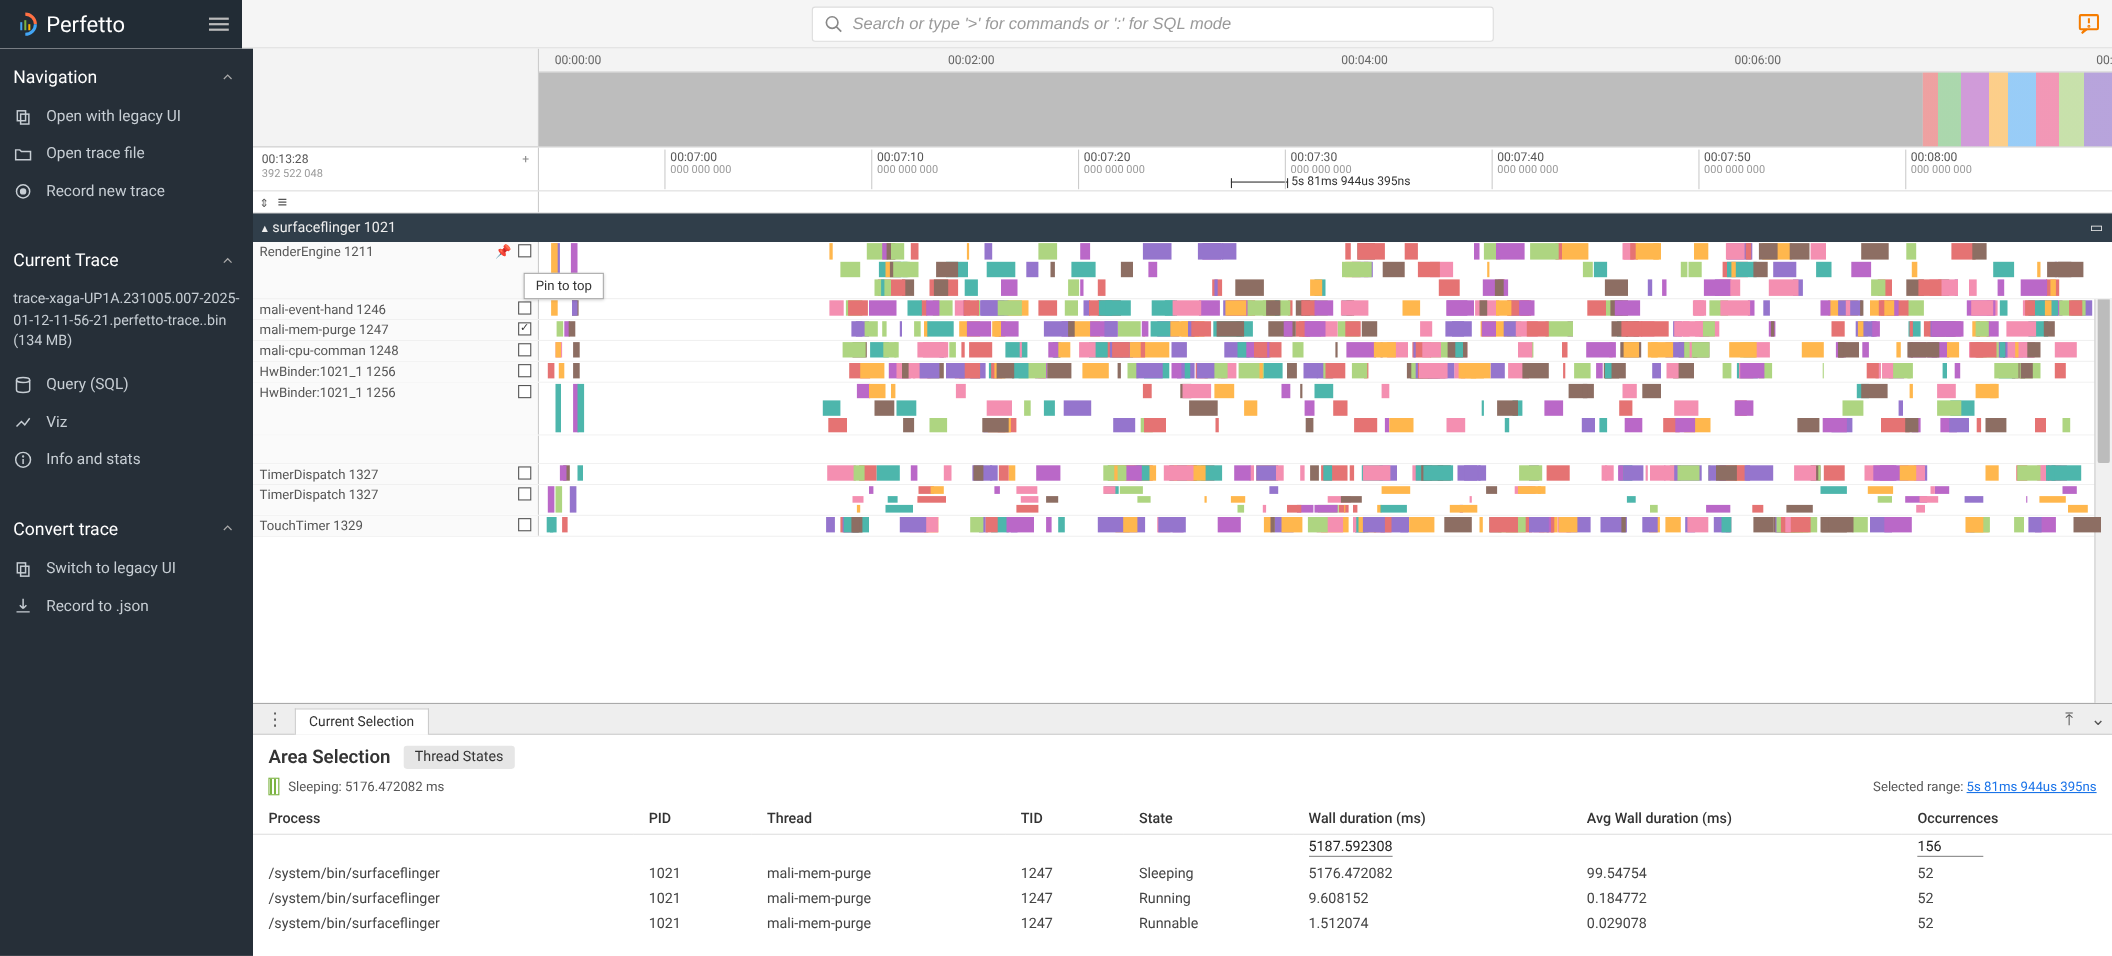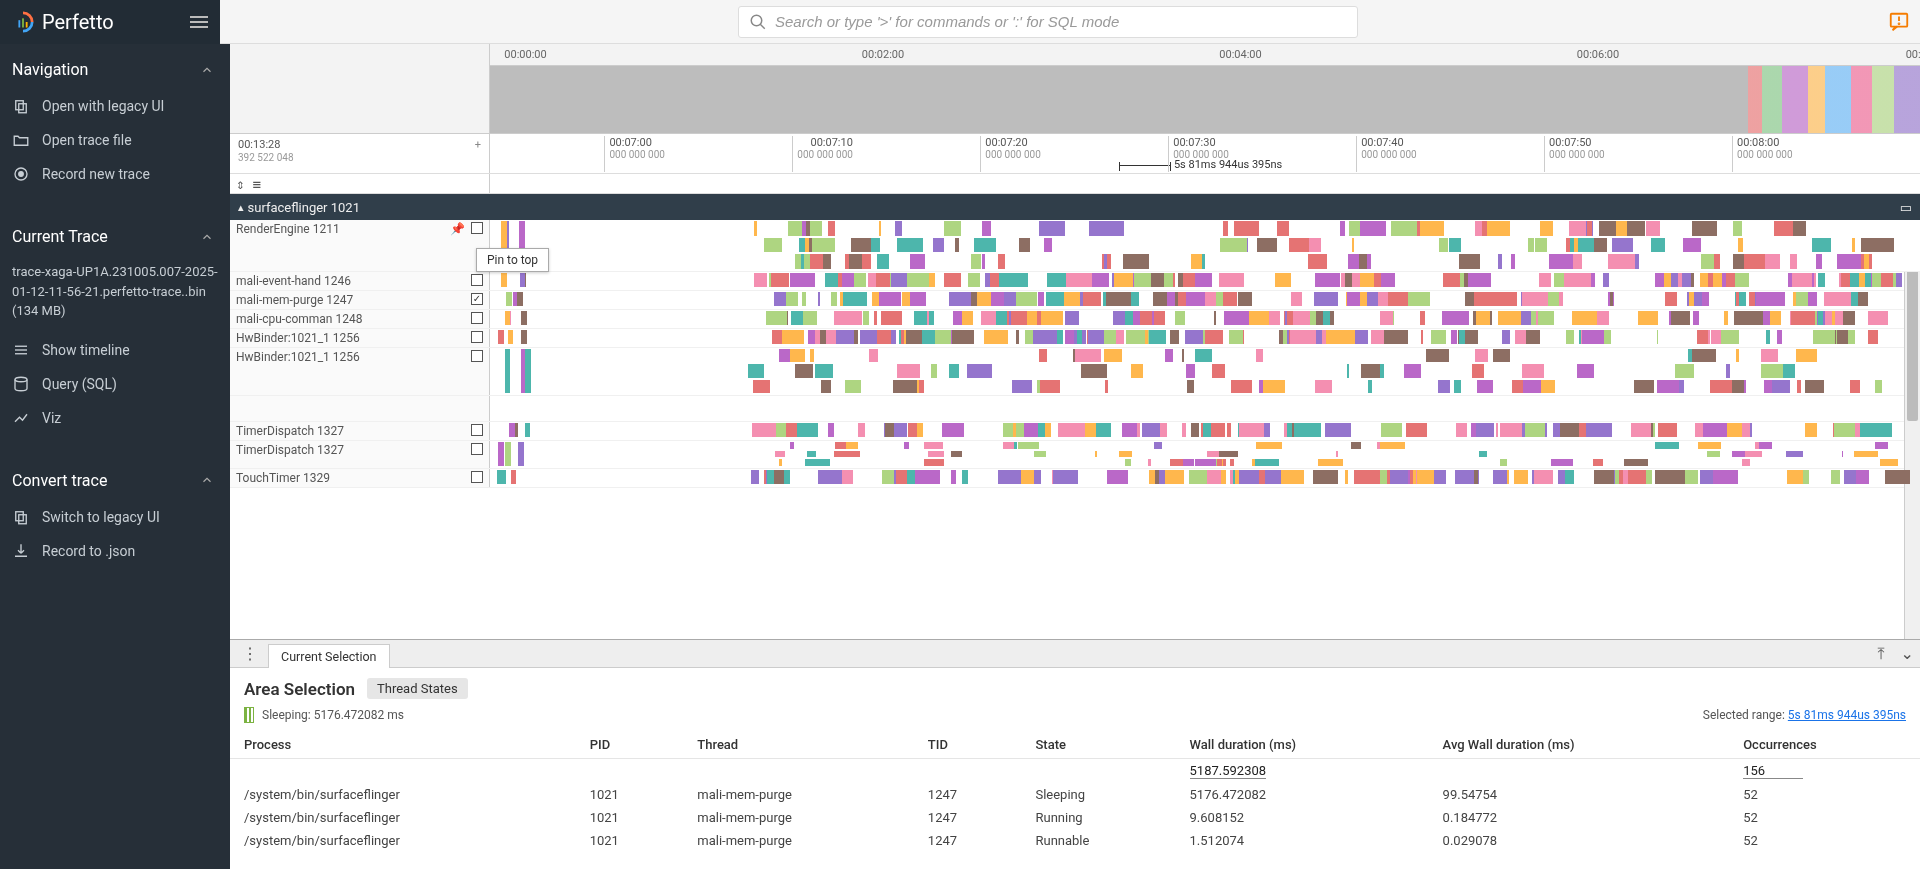--- a/index.html
+++ b/index.html
@@ -209,38 +209,38 @@
 
       <div class="side-section-hdr" style="margin-top:20px;">
         <span>Current Trace</span>
         <svg class="chev chev-icon" viewBox="0 0 24 24" fill="none" stroke="#aaa" stroke-width="2">
             <polyline points="6 15 12 9 18 15"></polyline>
           </svg>
       </div>
       <div class="side-trace-file">trace-xaga-UP1A.231005.007-2025-01-12-11-56-21.perfetto-trace..bin (134 MB)</div>
       <div class="side-item">
         <svg viewBox="0 0 24 24" fill="none" stroke="#c7ced4" stroke-width="1.8">
-            <line x1="4" y1="7" x2="20" y2="7"></line>
-            <line x1="4" y1="12" x2="20" y2="12"></line>
-            <line x1="4" y1="17" x2="20" y2="17"></line>
-          </svg>
-        <span>Show timeline</span>
-      </div>
-      <div class="side-item">
-        <svg viewBox="0 0 24 24" fill="none" stroke="#c7ced4" stroke-width="1.8">
             <ellipse cx="12" cy="6" rx="8" ry="3"></ellipse>
             <path d="M4 6v12c0 1.7 3.6 3 8 3s8-1.3 8-3V6"></path>
           </svg>
         <span>Query (SQL)</span>
       </div>
       <div class="side-item">
         <svg viewBox="0 0 24 24" fill="none" stroke="#c7ced4" stroke-width="1.8">
             <polyline points="4 17 10 11 14 15 20 7"></polyline>
           </svg>
         <span>Viz</span>
+      </div>
+      <div class="side-item">
+        <svg viewBox="0 0 24 24" fill="none" stroke="#c7ced4" stroke-width="1.8">
+            <circle cx="12" cy="12" r="9"></circle>
+            <line x1="12" y1="11" x2="12" y2="17"></line>
+            <circle cx="12" cy="8" r="0.5" fill="#c7ced4"></circle>
+          </svg>
+        <span>Info and stats</span>
       </div>
 
       <div class="side-section-hdr" style="margin-top:20px;">
         <span>Convert trace</span>
         <svg class="chev chev-icon" viewBox="0 0 24 24" fill="none" stroke="#aaa" stroke-width="2">
             <polyline points="6 15 12 9 18 15"></polyline>
           </svg>
       </div>
       <div class="side-item">
         <svg viewBox="0 0 24 24" fill="none" stroke="#c7ced4" stroke-width="1.8">
@@ -285,21 +285,21 @@
           <span class="plus">+</span>
           <span>00:13:28</span><br>
           <span style="color:#999;font-size:10px;">392 522 048</span>
         </div>
         <div class="ruler-right" id="ruler-right">
           <div class="ruler-range" style="left:44%;">
             <span class="bar" style="width:52px;"></span>
             <span>5s 81ms 944us 395ns</span>
           </div>
         <div class="ruler-tick" style="left: 8%;"><span>00:07:00</span><span class="sub">000 000 000</span></div>
-            <div class="ruler-tick" style="left: 21.1429%; text-align: right;"><span>00:07:10</span><span class="sub">000 000 000</span></div>
+            <div class="ruler-tick" style="left: 21.1429%;"><span>00:07:10</span><span class="sub">000 000 000</span></div>
             <div class="ruler-tick" style="left: 34.2857%;"><span>00:07:20</span><span class="sub">000 000 000</span></div>
             <div class="ruler-tick" style="left: 47.4286%;"><span>00:07:30</span><span class="sub">000 000 000</span></div>
             <div class="ruler-tick" style="left: 60.5714%;"><span>00:07:40</span><span class="sub">000 000 000</span></div>
             <div class="ruler-tick" style="left: 73.7143%;"><span>00:07:50</span><span class="sub">000 000 000</span></div>
             <div class="ruler-tick" style="left: 86.8571%;"><span>00:08:00</span><span class="sub">000 000 000</span></div>
           </div>
       </div>
 
       <div class="tool-row">
         <div class="tool-left">

